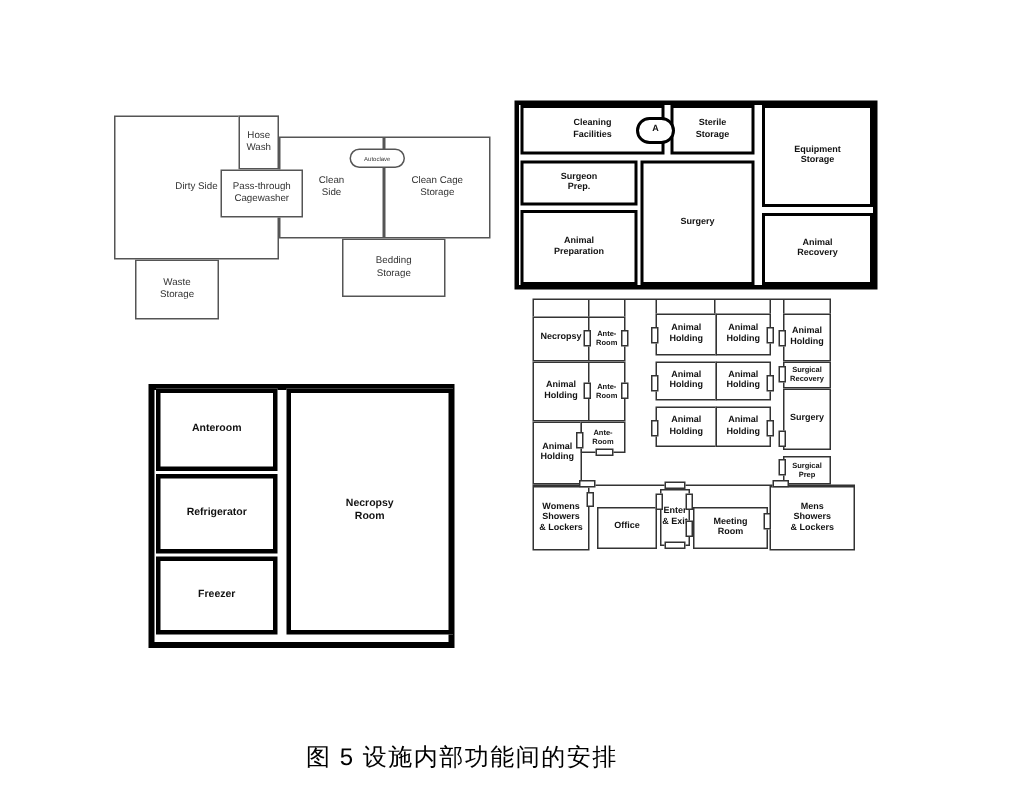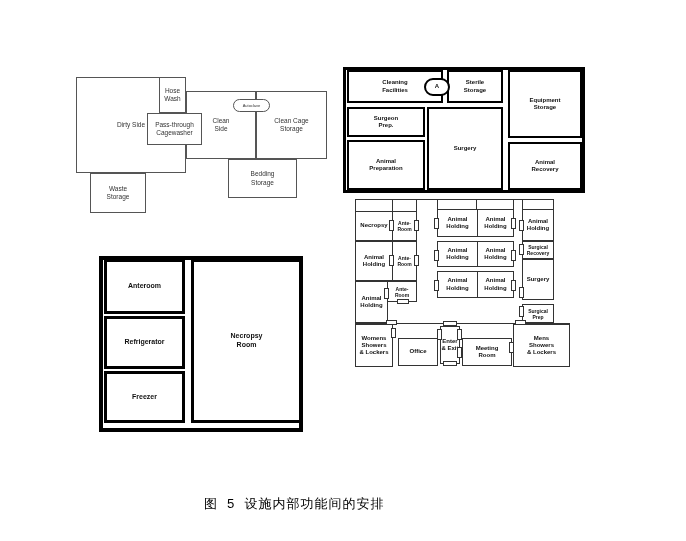--- a/index.html
+++ b/index.html
@@ -31,22 +31,22 @@
   .f5 { font-size:5px; }
   .z1{z-index:1}.z2{z-index:2}.z3{z-index:3}
   .oval { border-radius:10px; }
   .lbl { display:block; margin:0 auto; }
   .line { position:absolute; background:#333; z-index:1; }
   .door {
     position:absolute; background:#fff; border:1px solid #333;
     box-sizing:border-box; z-index:6;
   }
   .caption {
-    position:absolute; left:204px; top:495px; font-size:13px; letter-spacing:1px;
-    color:#000; font-family:Liberation Mono, monospace; white-space:nowrap;
+    position:absolute; left:204px; top:495px; font-size:16px; letter-spacing:1px;
+    color:#000; font-family:Liberation Sans, sans-serif; white-space:nowrap;
   }
 </style>
 </head>
 <body>
 
 <div class="canvas">
 
   <div>
     <div class="tbox z1" style="left:76px;top:77px;width:110px;height:96px;">
       <span class="lbl">Dirty Side</span>

